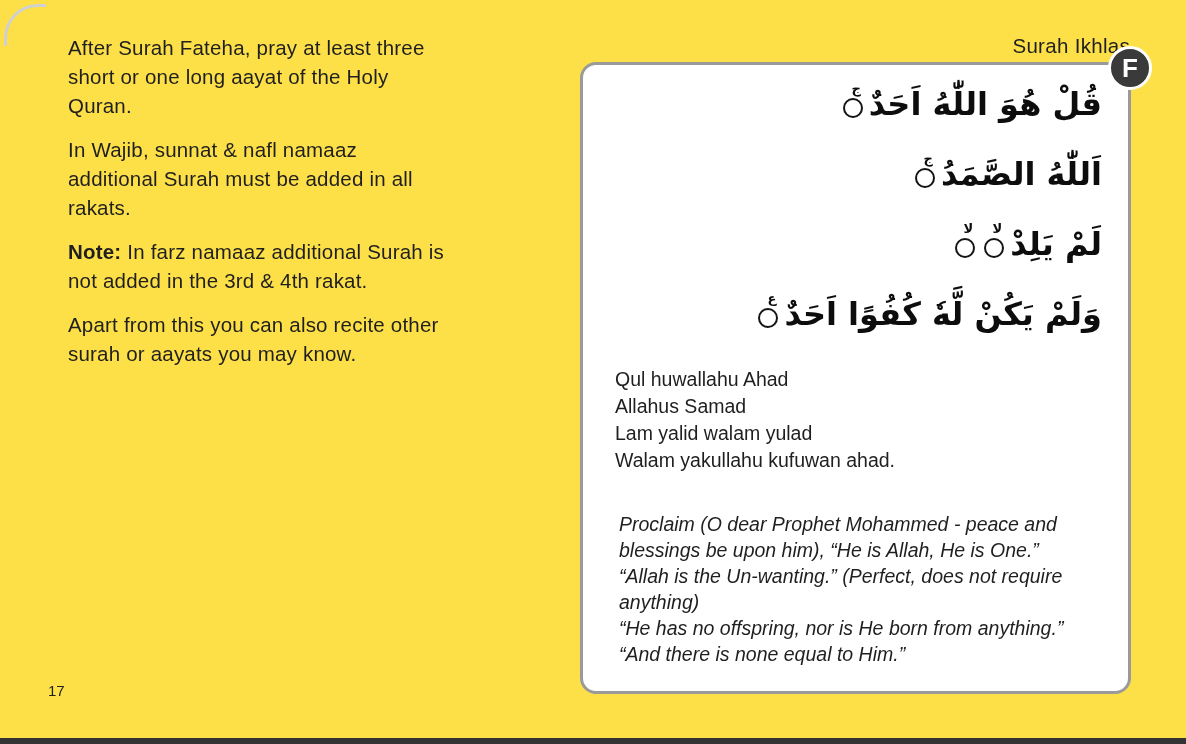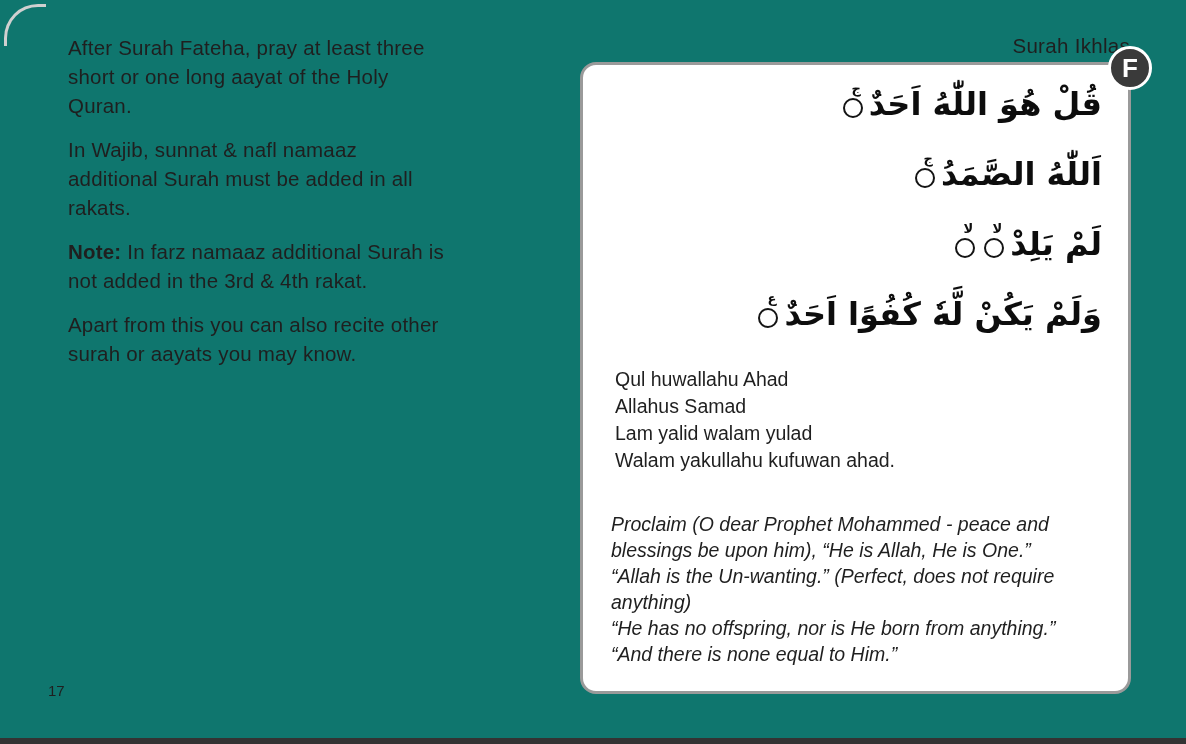--- a/index.html
+++ b/index.html
@@ -3,21 +3,21 @@
 <meta charset="utf-8">
 <style>
   * { margin: 0; padding: 0; box-sizing: border-box; }
   html, body { background: #e8e8e8; }
   body { font-family: "Liberation Sans", sans-serif; }
 
   .page {
     position: relative;
     width: 1186px;
     height: 744px;
-    background: #0f766e;
+    background: #fde047;
     overflow: hidden;
     color: var(--text, #1f1f1f);
   }
 
   
   .corner-arc {
     position: absolute;
     left: 4px; top: 4px;
     width: 42px; height: 42px;
     border-top: 3px solid var(--corner-arc, #d0d0d0);
@@ -112,21 +112,21 @@
 
   .translit-block {
     margin-top: 14px;
     padding-left: 32px;
     font-size: 19.5px;
     line-height: 27px;
     white-space: pre-line;
   }
   .translation-block {
     margin-top: 37px;
-    padding-left: 28px;
+    padding-left: 36px;
     padding-right: 18px;
     font-style: italic;
     font-size: 19.5px;
     line-height: 26px;
     white-space: pre-line;
   }
 
   .bottom-bar {
     position: absolute;
     left: 0; bottom: 0;

